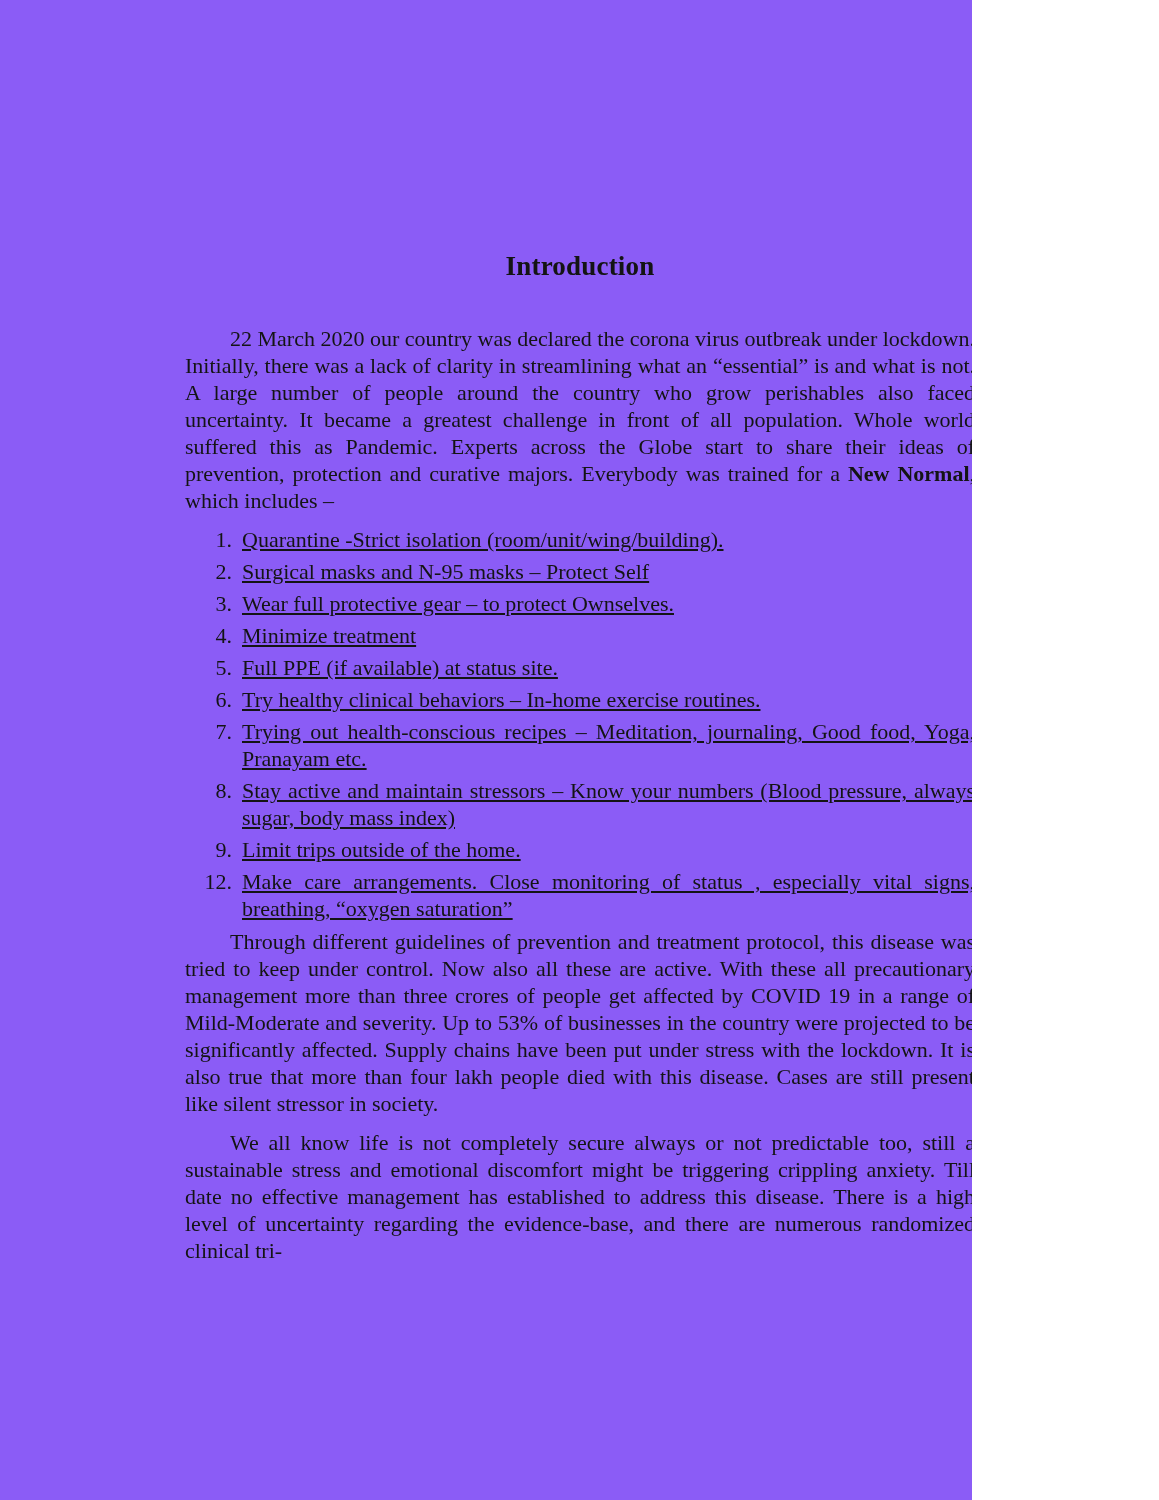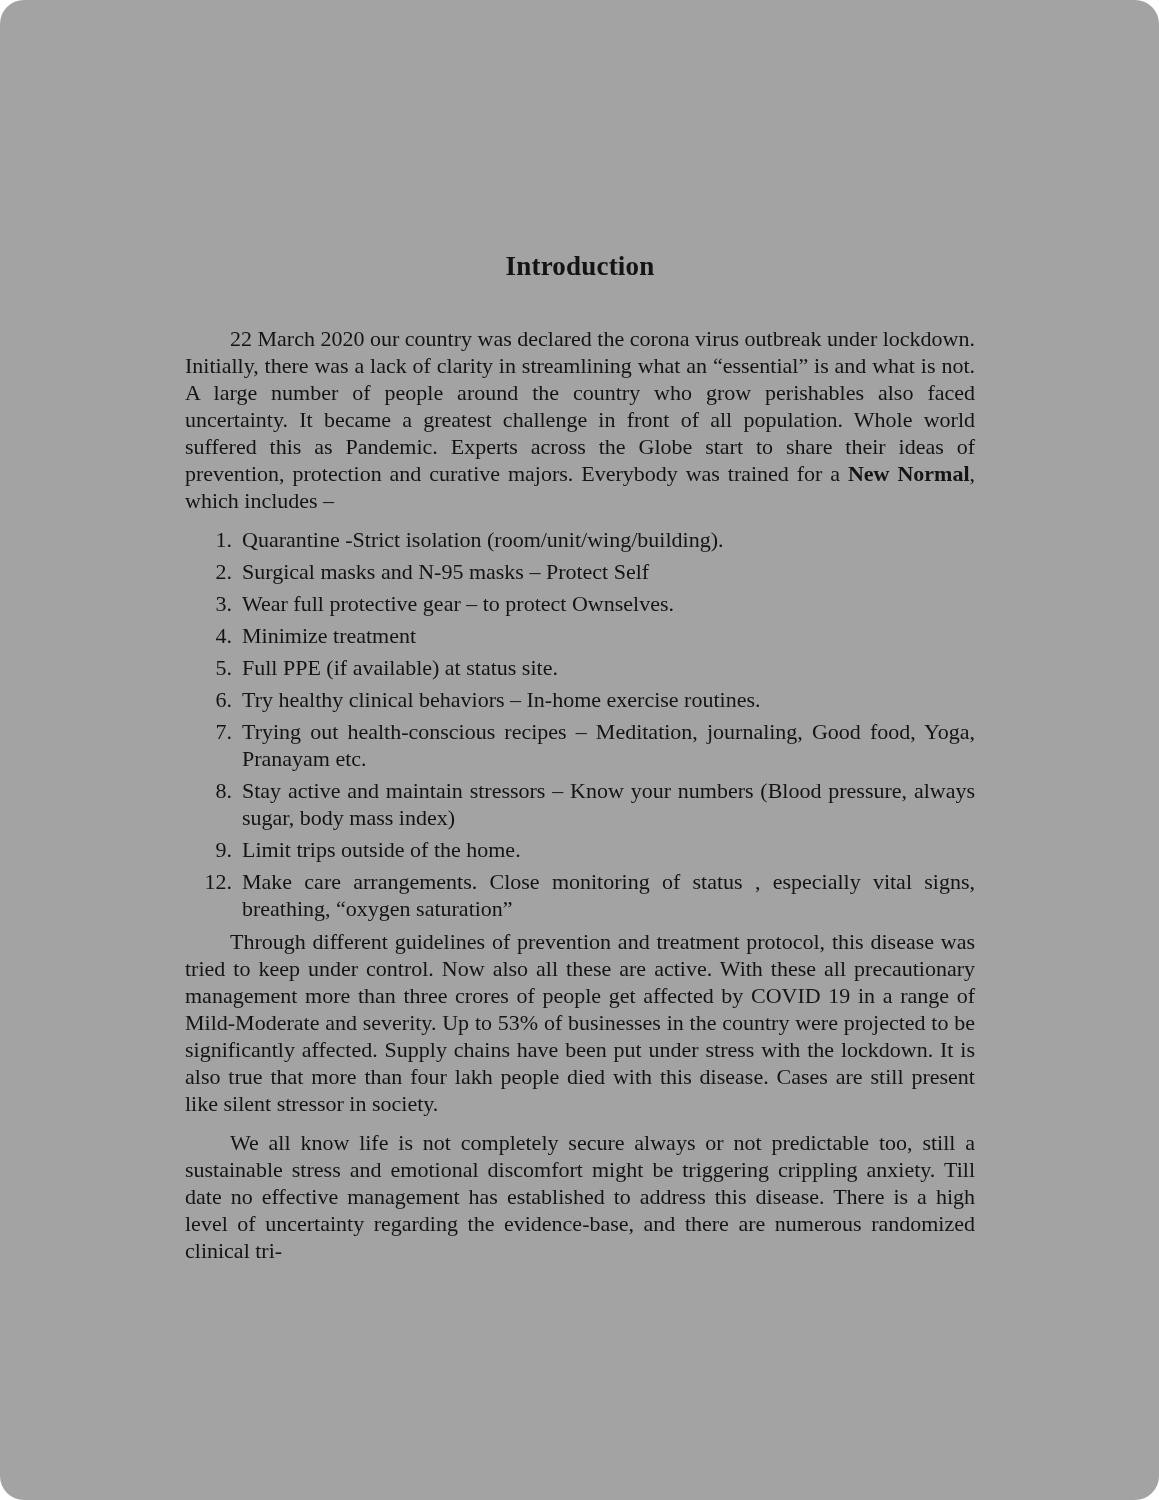--- a/index.html
+++ b/index.html
@@ -2,27 +2,26 @@
 <html><head>
 <meta charset="utf-8">
 <style>
   html, body {
     margin: 0;
     padding: 0;
     background: #ffffff;
   }
   .page {
     position: relative;
-    width: 1159px;
+    width: 972px;
     height: 1500px;
-    background: #a3a3a3;
+    background: #8b5cf6;
     color: #141414;
     font-family: "Liberation Serif", "DejaVu Serif", serif;
     overflow: hidden;
-    border-radius: 24px;
   }
   .content {
     position: absolute;
     left: 185px;
     top: 0;
     width: 790px;
   }
   .title {
     margin: 250px 0 0 0;
     text-align: center;
@@ -56,20 +55,21 @@
   .nn-item .num {
     flex: 0 0 57px;
     box-sizing: border-box;
     text-align: right;
     padding-right: 10px;
     white-space: nowrap;
   }
   .nn-item .txt {
     flex: 1 1 auto;
     text-align: justify;
+    text-decoration: underline;
   }
 </style>
 </head>
 <body>
 
 <div class="page">
   <div class="content">
 
     <h1 class="title">Introduction</h1>
 

